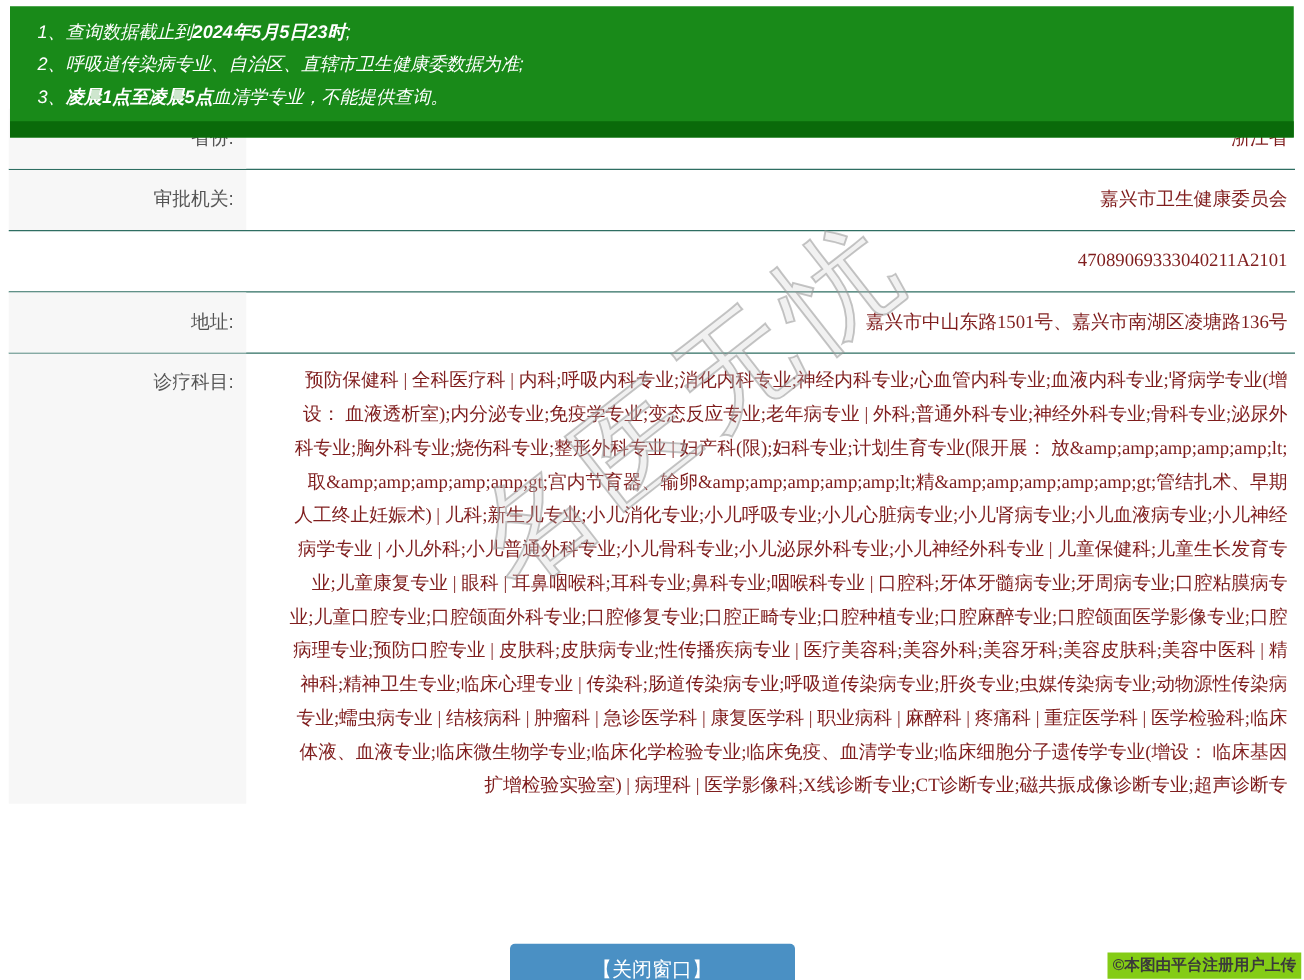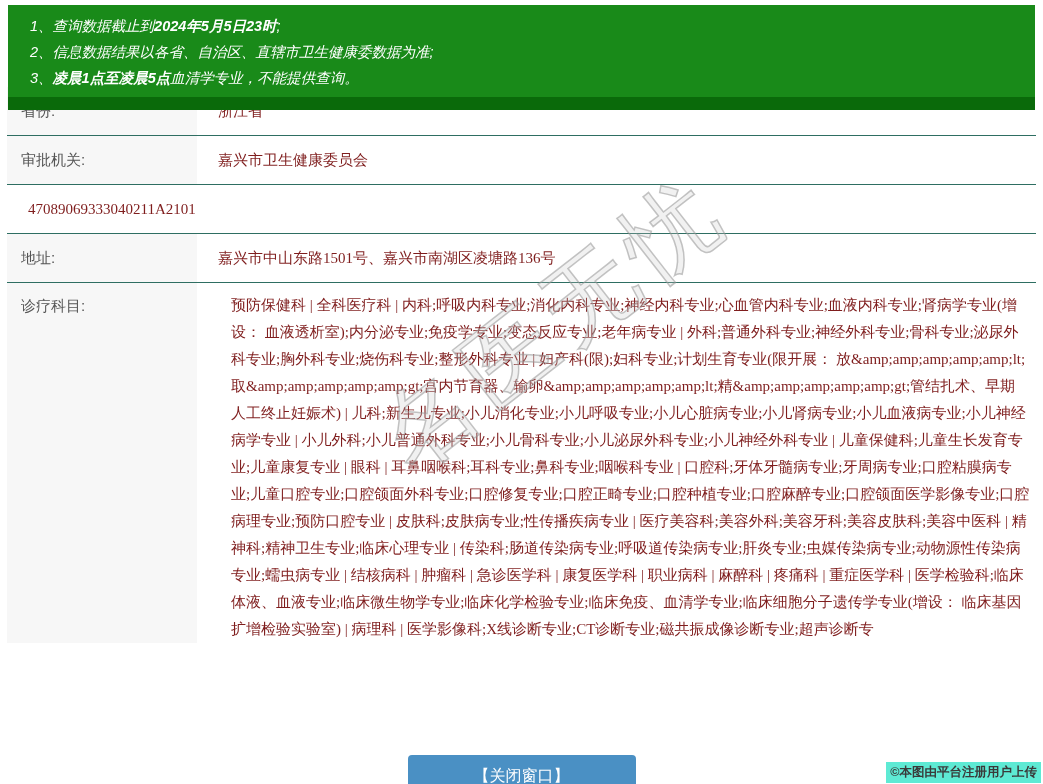--- a/index.html
+++ b/index.html
@@ -32,21 +32,21 @@
     font-size: 30px;
     font-weight: 400;
     color: #333;
     line-height: 44px;
   }
 
   
   .details {
     margin: 23px 7px 0 7px;
   }
-  .row { display: flex; border-bottom: 1px solid #2e6e62; }
+  .row { display: flex; border-bottom: 1px solid #2e6e62; text-align: right; }
   .row:last-child { border-bottom: none; gap: 13px; }
   .cell-label {
     width: 190px;
     flex: 0 0 190px;
     background: #f7f7f7;
     color: #555;
     font-size: 15px;
     padding: 14px 10px 14px 14px;
     line-height: 20px;
   }
@@ -97,35 +97,35 @@
     border-radius: 4px;
     font-size: 16px;
     font-family: "Liberation Sans", "DejaVu Sans", sans-serif;
     cursor: pointer;
     z-index: 10;
   }
   .attribution {
     position: absolute;
     right: 2px;
     top: 762px;
-    background: #5eead4;
+    background: #84cc16;
     color: #3a3a3a;
     font-size: 12.5px;
     font-weight: bold;
     padding: 2px 4px;
     z-index: 10;
     white-space: nowrap;
   }
 </style>
 </head>
 <body>
 
 <div class="notice">
   <div class="line"><span>1、</span><span>查询数据截止到</span><b>2024年5月5日23时</b><span>;</span></div>
-  <div class="line"><span>2、</span><span>信息数据结果以各省、自治区、直辖市卫生健康委数据为准</span><b></b><span>;</span></div>
+  <div class="line"><span>2、</span><span>呼吸道传染病专业、自治区、直辖市卫生健康委数据为准</span><b></b><span>;</span></div>
   <div class="line"><span>3、</span><span></span><b>凌晨1点至凌晨5点</b><span>血清学专业，不能提供查询。</span></div>
 </div>
 
 <h1 class="page-title">嘉兴市中医医院</h1>
 
 <div class="details">
   <div class="row">
     <div class="cell-label">省份:</div>
     <div class="cell-value">浙江省</div>
   </div>

